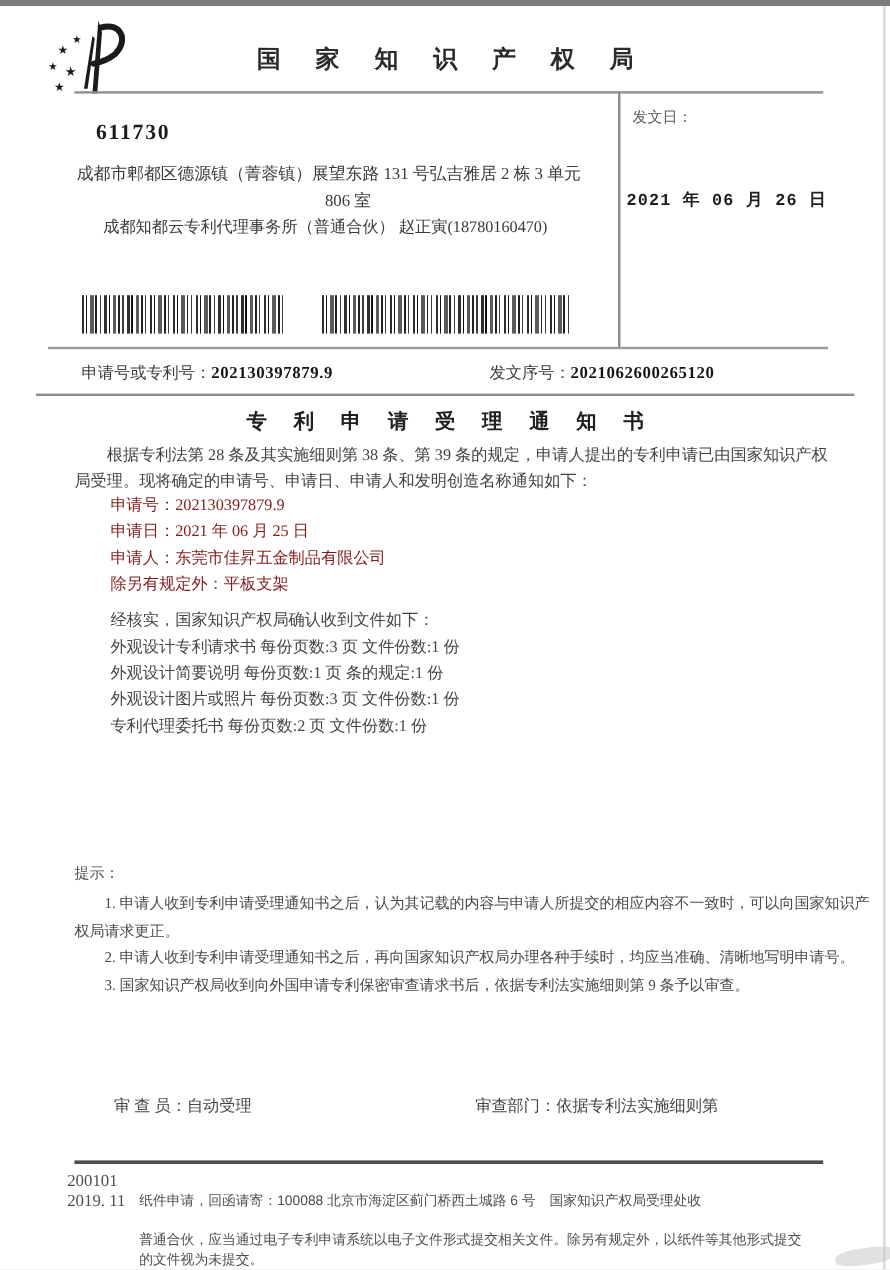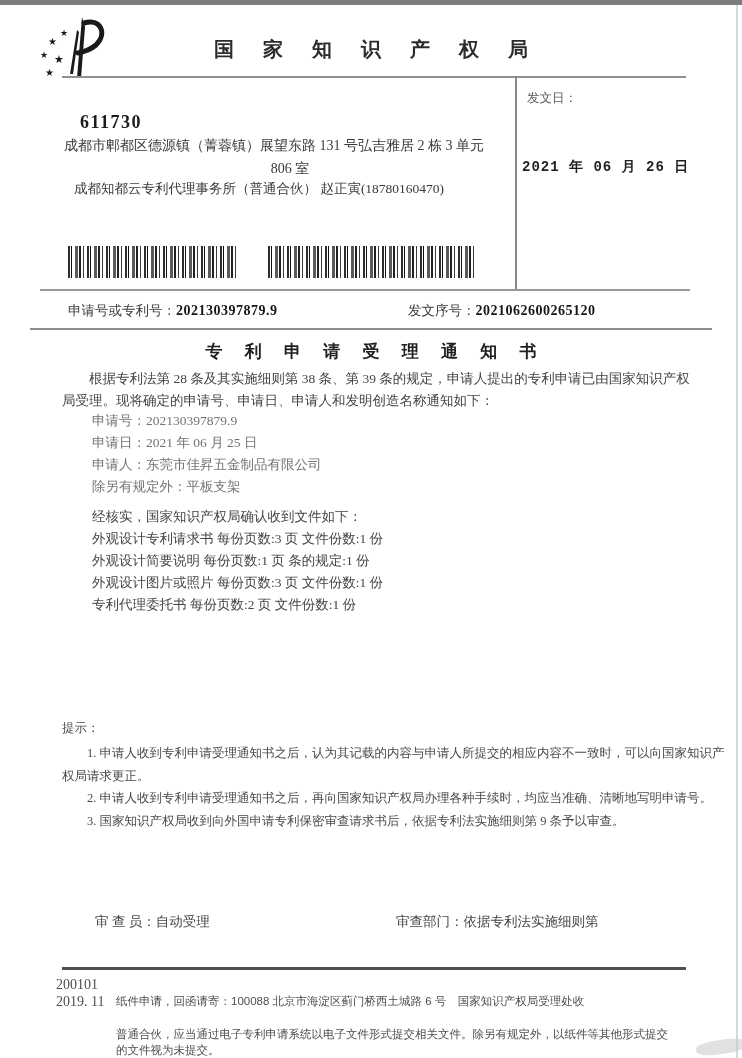--- a/index.html
+++ b/index.html
@@ -38,26 +38,26 @@
   .rule-under-nums  { left: 30px; top: 328px; width: 682px; height: 2px; background:#8d8d8d; }
   .rule-footer      { left: 62px; top: 967px; width: 624px; height: 3px; background: #4f4f4f; }
   .datebox-vline    { left: 515px; top: 77px; width: 2px; height: 213px; background: #8a8a8a; }
 
   .issue-label { left: 527px; top: 90px; font-size: 12.5px; color: #5a5a5a; }
   .issue-date  { left: 522px; top: 158px; font-size: 14px; font-weight: 600;
                  letter-spacing: 1px; color: #1f1f1f;
                  font-family: Liberation Mono, monospace; }
 
   .postcode { left: 80px; top: 100px; font-size: 18px; font-weight: bold;
-              letter-spacing: 1.5px; color: #1c1c1c; margin-top: 12px; }
+              letter-spacing: 1.5px; color: #1c1c1c; }
 
   .addr-block { left: 64px; top: 134px; width: 452px; font-size: 14px;
                 line-height: 23px; color: #3a3a3a; }
   .addr-line2 { text-align: center; }
-  .agent-line { left: 74px; top: 180px; font-size: 13.5px; color: #3a3a3a; }
+  .agent-line { left: 86px; top: 180px; font-size: 13.5px; color: #3a3a3a; }
 
   .barcode {
     top: 246px; height: 32px;
     background: repeating-linear-gradient(90deg,
       #2e2e2e 0px, #2e2e2e 2px, #ffffff 2px, #ffffff 3.5px,
       #111111 3.5px, #111111 4.5px, #ffffff 4.5px, #ffffff 7px,
       #5a5a5a 7px, #5a5a5a 10px, #ffffff 10px, #ffffff 11.5px,
       #222222 11.5px, #222222 13px, #ffffff 13px, #ffffff 15px,
       #3c3c3c 15px, #3c3c3c 16px, #ffffff 16px, #ffffff 19px);
   }
@@ -75,21 +75,21 @@
     font-size: 17px;
     font-weight: bold;
     letter-spacing: 9px;
     text-indent: 9px;
     color: #202020;
   }
 
   .body-para { left: 62px; top: 368px; width: 630px; font-size: 13.5px;
                line-height: 22px; text-indent: 2em; color: #434343; margin: 0; }
 
-  .field-list { left: 92px; top: 410px; font-size: 13.5px; line-height: 22px; color: #737373; }
+  .field-list { left: 92px; top: 410px; font-size: 13.5px; line-height: 22px; color: #7f1d1d; }
   .received-list { left: 92px; top: 506px; font-size: 13.5px; line-height: 22px; color: #454545; }
   .field-list div, .received-list div { white-space: nowrap; }
 
   .hints-label { left: 62px; top: 720px; font-size: 12.5px; color: #4a4a4a; }
   .hints-body { left: 62px; top: 742px; width: 664px; font-size: 12.5px;
                 line-height: 22.5px; color: #4a4a4a; }
   .hints-body p { margin: 0; text-indent: 2em; }
 
   .signoff { top: 913px; font-size: 13.5px; color: #454545; }
   .signoff-examiner { left: 95px; }

